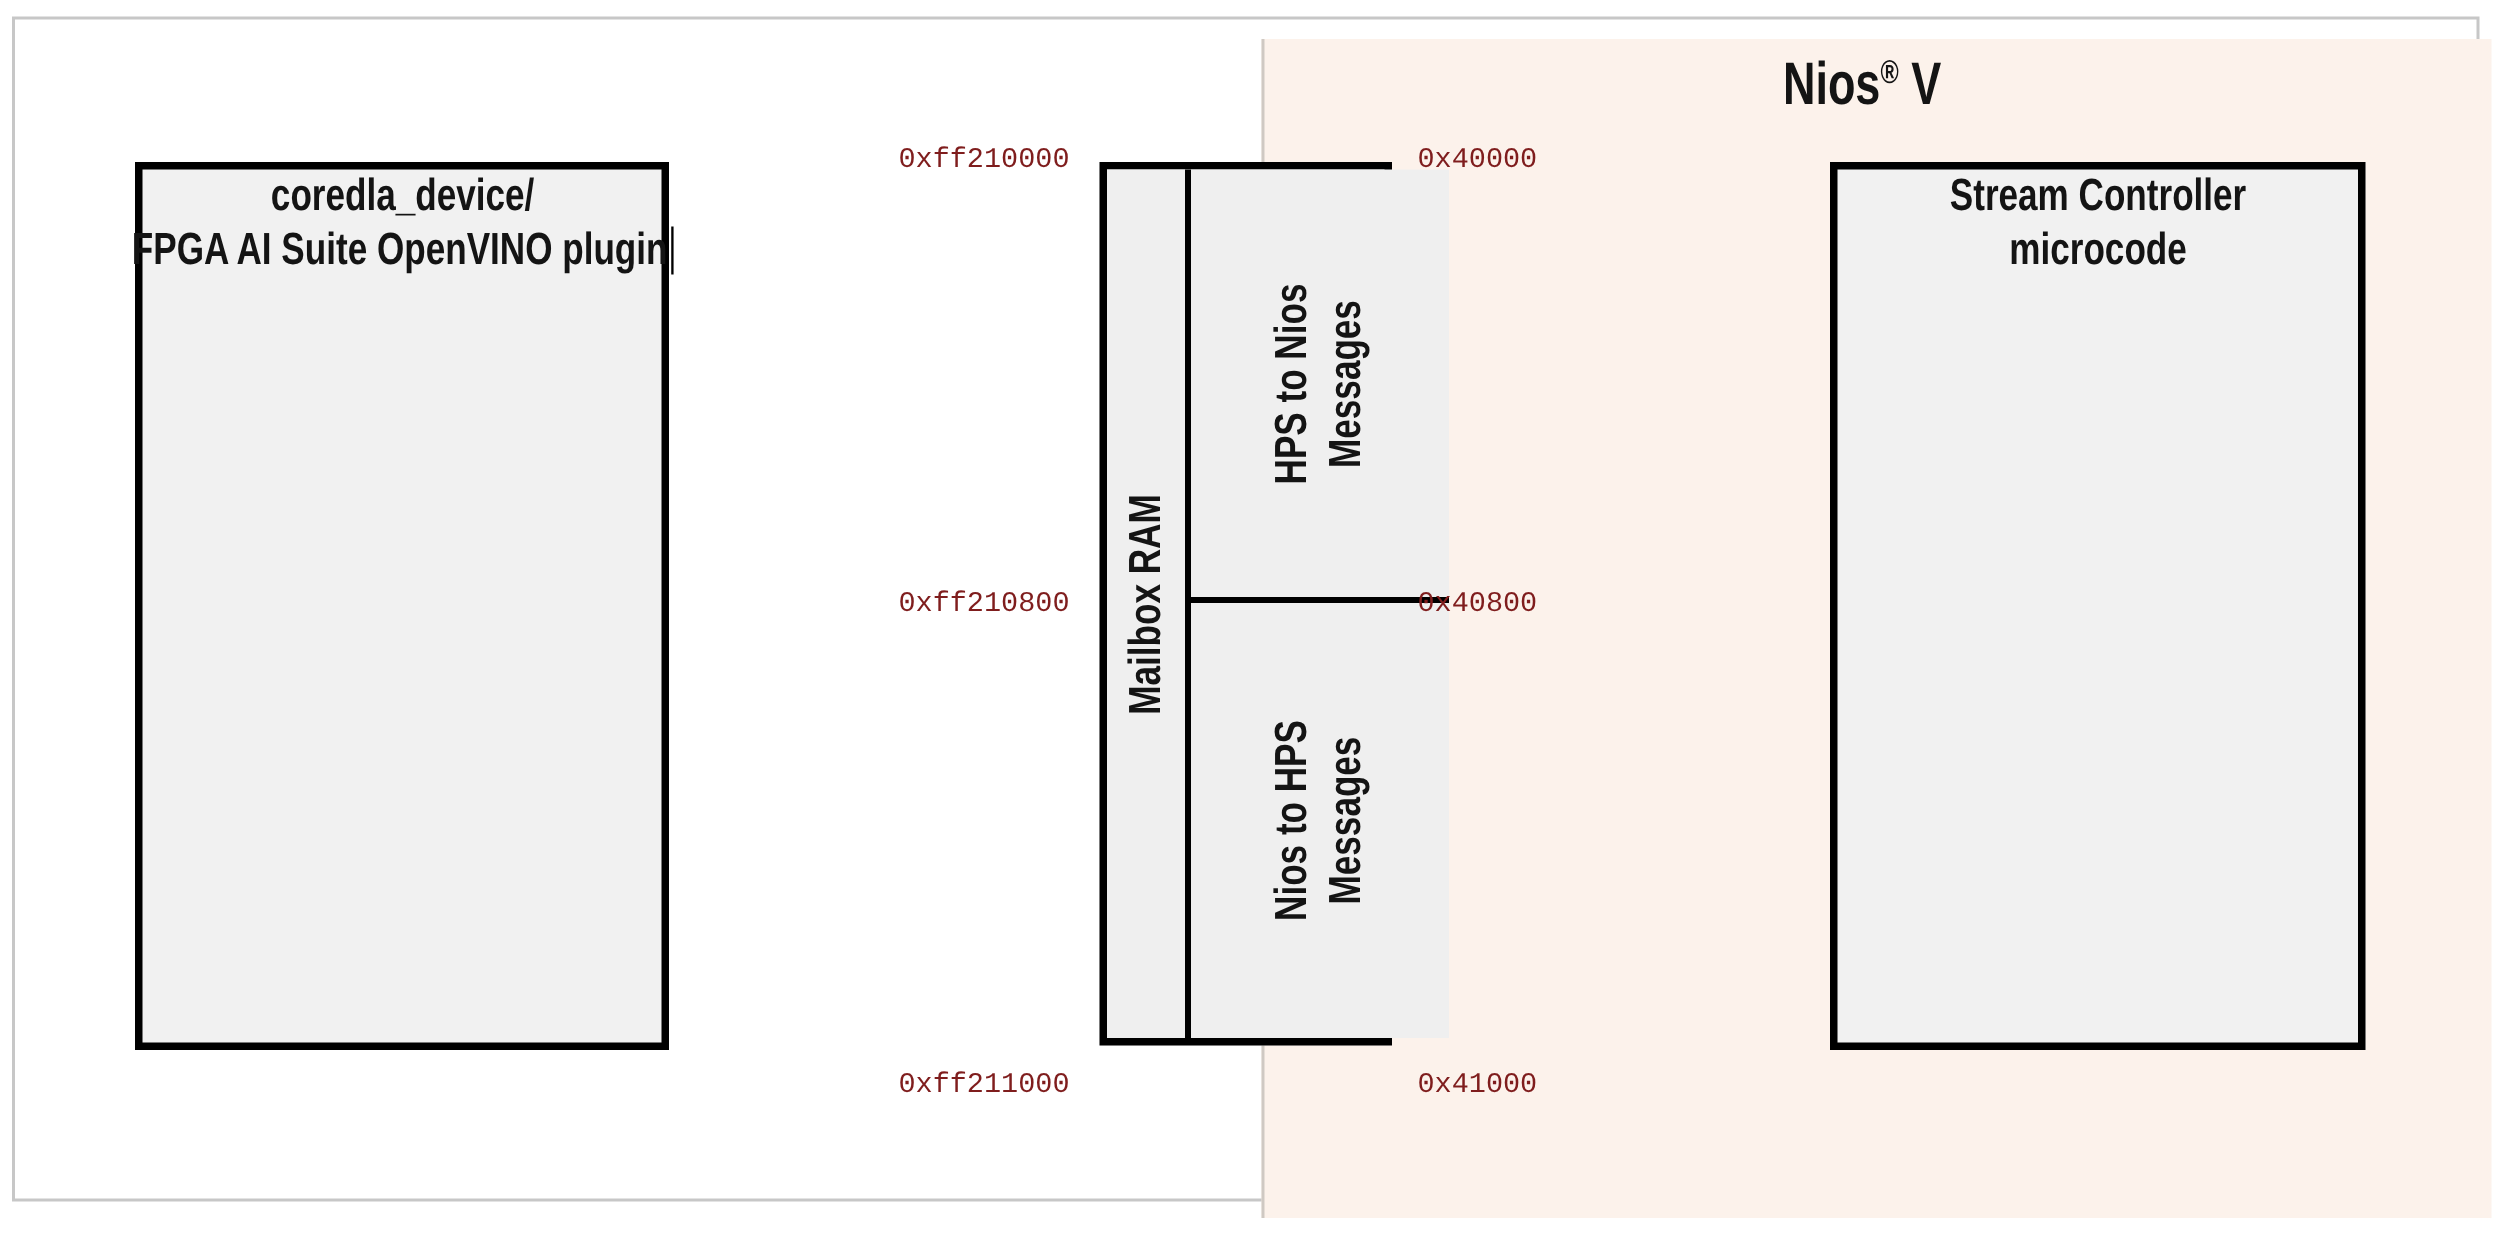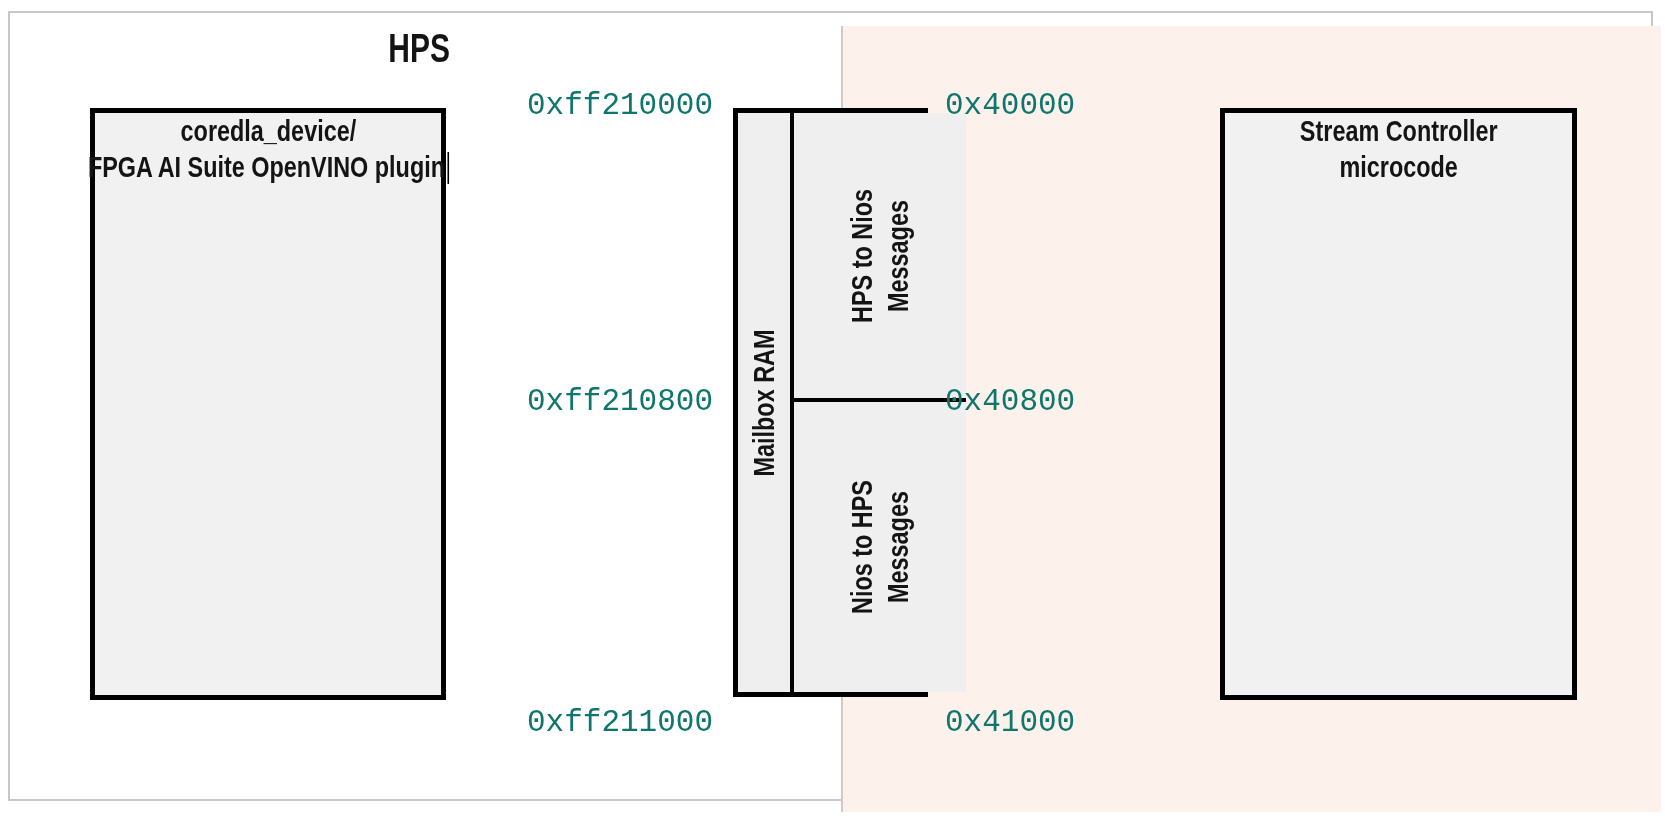--- a/index.html
+++ b/index.html
@@ -57,39 +57,39 @@
   .mb-cell-bottom { flex:1; }
 
   .vtext {
     transform:rotate(-90deg) scaleX(0.78); text-align:center; color:#141414;
     font-size:30px; line-height:36px; font-weight:600;
   }
   .vtext .line { white-space:nowrap; }
 
   .addr {
     position:absolute; font-family:"Liberation Mono", monospace;
-    font-size:31px; line-height:30px; color:#0f766e; white-space:nowrap;
+    font-size:19px; line-height:30px; color:#7f1d1d; white-space:nowrap;
   }
   .addr-left  { right:952px; text-align:right; }
   .addr-right { left:945px;  text-align:right; }
   .row-top { top:91px; } .row-mid { top:387px; } .row-bot { top:680px;margin-top:28px; }
 </style>
 </head>
 <body>
 
 <div class="canvas">
 
   <div class="frame">
     <div class="nios-region"></div>
   </div>
 
-  <div class="section-title title-hps">
-    <span class="squeeze">HPS</span>
+
+  <div class="section-title title-nios">
+    <span class="squeeze"><span>Nios</span><sup class="reg">®</sup><span> V</span></span>
   </div>
-
 
   <div class="hw-box box-hps">
     <div class="box-label">
       <div class="line">coredla_device/</div>
       <div class="line"><span>FPGA AI Suite OpenVINO plugin</span><span class="caret"></span></div>
     </div>
   </div>
 
   <div class="hw-box box-nios">
     <div class="box-label">

